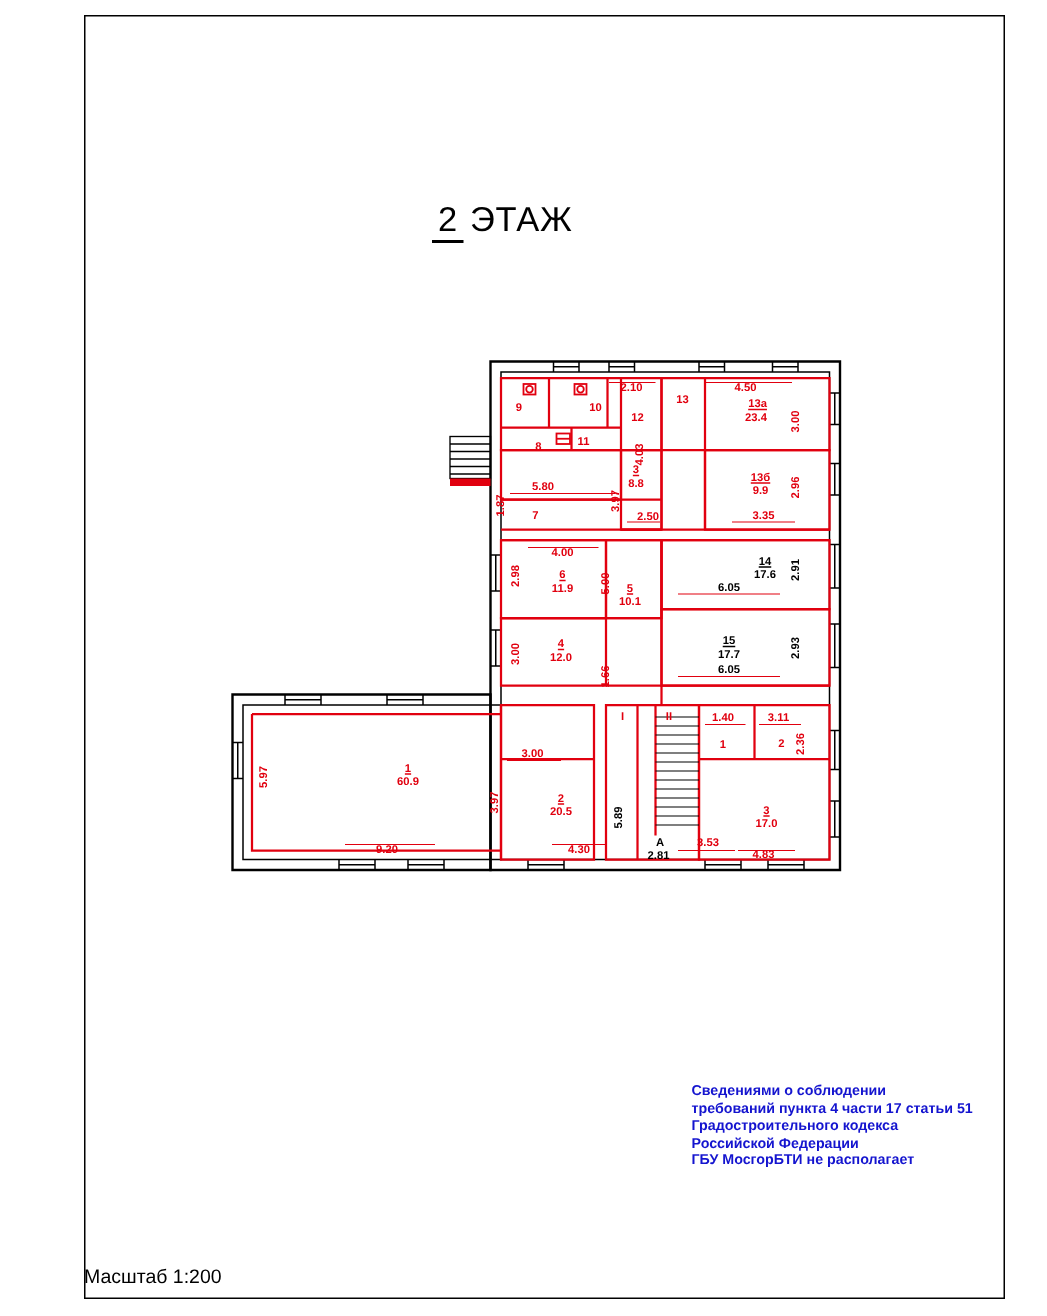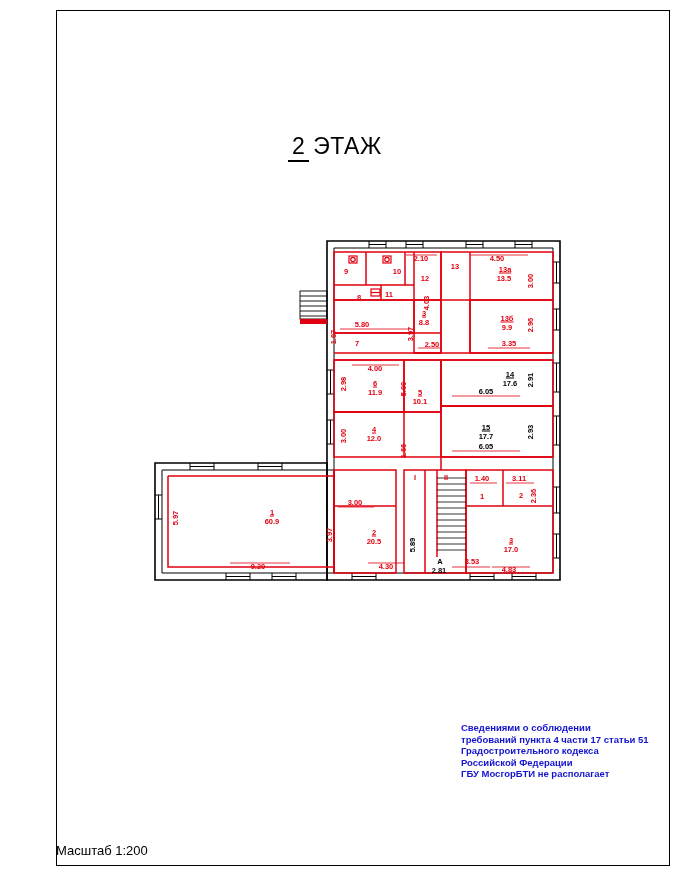--- a/index.html
+++ b/index.html
@@ -324,21 +324,21 @@
     <div class="lbl rm" style="left:375px; top:388px;">
       <span class="rmnum">6</span>
       <span>11.9</span>
     </div>
     <div class="lbl rm" style="left:424px; top:318px;">
       <span class="rmnum">3</span>
       <span>8.8</span>
     </div>
     <div class="lbl rm" style="left:504px; top:274px;text-align:right;">
       <span class="rmnum">13a</span>
-      <span>13.5</span>
+      <span>23.4</span>
     </div>
     <div class="lbl rm" style="left:507px; top:323px;">
       <span class="rmnum">13б</span>
       <span>9.9</span>
     </div>
     <div class="lbl rm blk" style="left:486px; top:379px;margin-left:24px;">
       <span class="rmnum">14</span>
       <span>17.6</span>
     </div>
     <div class="lbl rm blk" style="left:486px; top:432px;">

